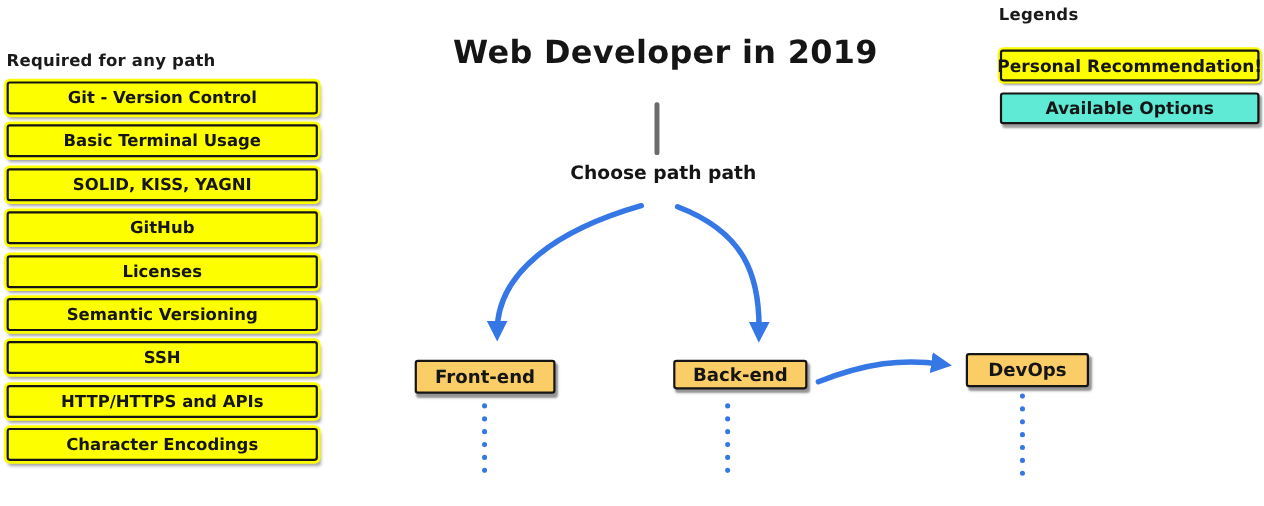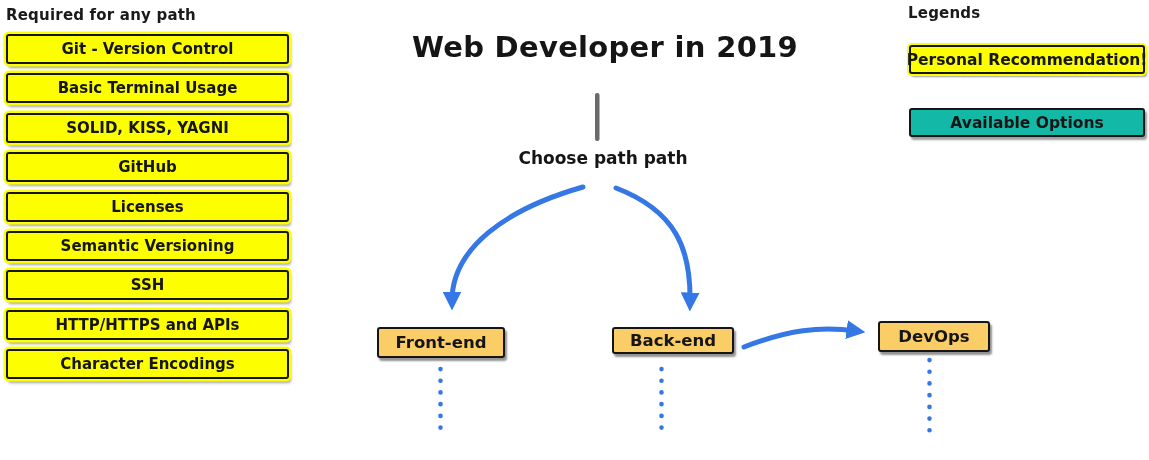--- a/index.html
+++ b/index.html
@@ -18,21 +18,21 @@
   #left-col{left:6px;top:6px;width:283px;}
   .req-box{
     box-sizing:border-box;
     width:283px;height:30px;margin-bottom:9.4px;
     background:#FDFF00;
     border:2.5px solid #151515;border-radius:3px;
     box-shadow:0 0 0 2.5px #FDFF00, 2px 4px 3px rgba(50,50,50,.45);
     display:flex;align-items:center;justify-content:center;
     font-weight:bold;font-size:15px;white-space:nowrap;
   }
-  #left-col .section-header{margin-bottom:10px;}
+  #left-col .section-header{margin-bottom:10px;margin-top:40px;}
 
   
   #main-title{
     left:410px;top:30px;width:390px;text-align:center;
     font-weight:bold;font-size:29px;letter-spacing:.3px;
   }
   #choose-path{
     left:500px;top:148px;width:206px;text-align:center;
     font-weight:bold;font-size:17px;
   }
@@ -53,21 +53,21 @@
   
   #legend-header{left:908px;top:4px;}
   .legend-box{
     left:909px;width:236px;height:29px;
     border:2.5px solid #151515;border-radius:3px;
     box-shadow:2px 3px 2px rgba(40,40,40,.45);
     display:flex;align-items:center;justify-content:center;
     font-weight:bold;font-size:15.5px;white-space:nowrap;
   }
   #legend-reco{top:45px;background:#FDFF00;box-shadow:0 0 0 2px #FDFF00,2px 3px 2px rgba(40,40,40,.45);}
-  #legend-avail{top:84px;background:#14b8a6;margin-top:24px;}
+  #legend-avail{top:84px;background:#5eead4;}
 
   
   #connectors{left:0;top:0;width:1149px;height:460px;pointer-events:none;z-index:1;}
   .arrow{stroke:#3577E5;stroke-width:5;fill:none;stroke-linecap:round;}
   .dotted{stroke:#3577E5;stroke-width:4.6;stroke-linecap:round;stroke-dasharray:0.1 11.6;fill:none;}
 </style>
 </head>
 <body>
 
 <div id="left-col" class="abs">

